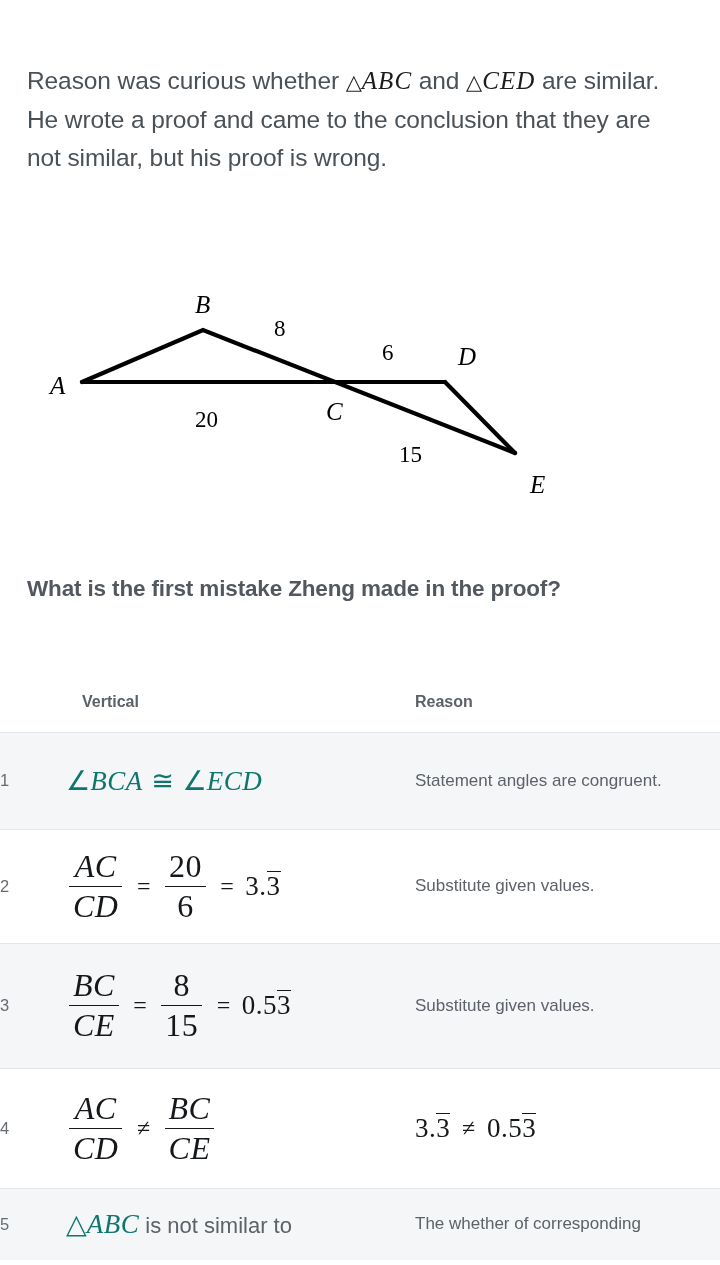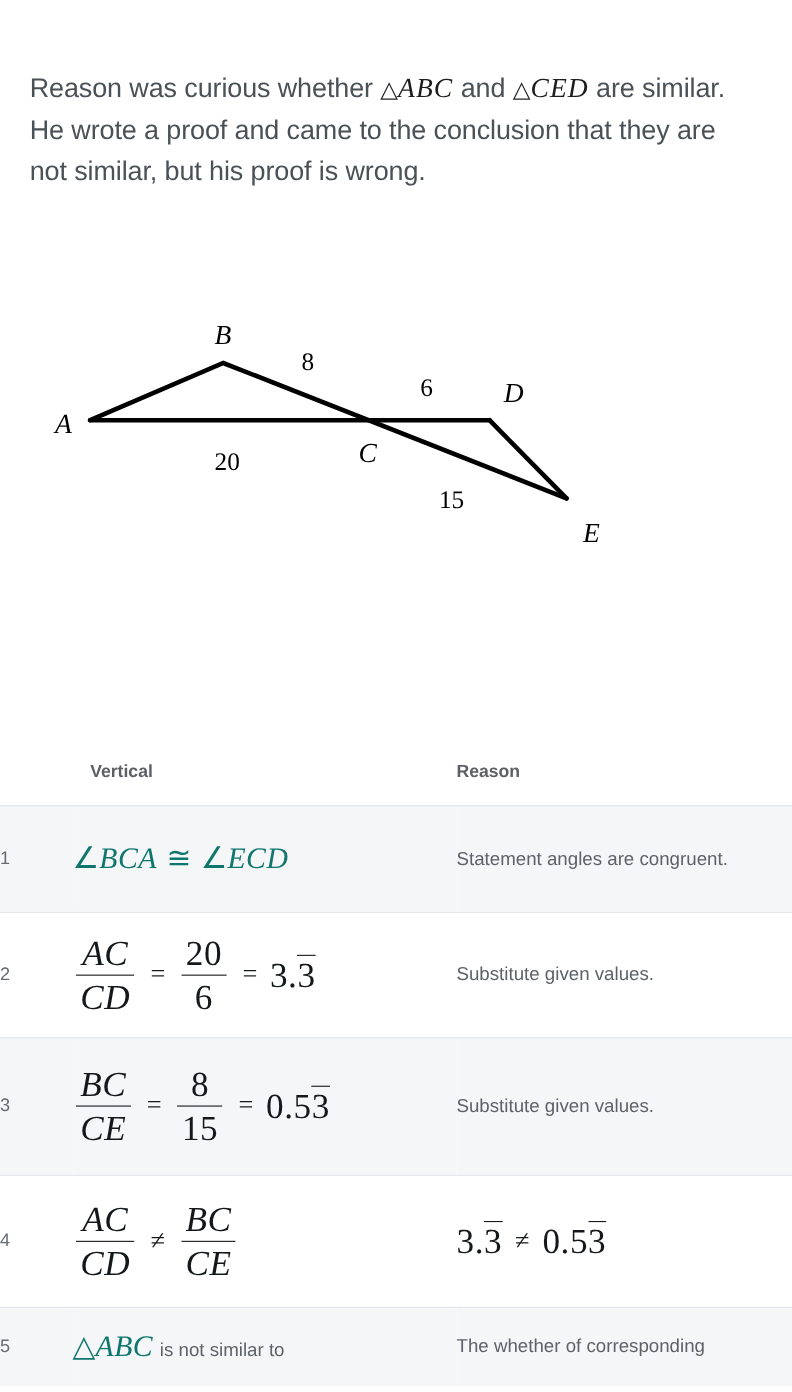--- a/index.html
+++ b/index.html
@@ -174,35 +174,35 @@
     font-style: normal;
     font-size: 24px;
     color: #15181a;
     margin: 0 7px;
   }
   .val {
     display: inline-block;
     vertical-align: middle;
     font-family: "Liberation Serif", serif;
     font-style: normal;
-    font-size: 32px;
+    font-size: 27px;
     color: #15181a;
     letter-spacing: 0.5px;
   }
   .rep {
     display: inline-block;
     border-top: 1.7px solid #15181a;
     padding-top: 1px;
     margin-top: -2px;
     line-height: 1;
   }
   .row5-extra {
     font-family: "Liberation Sans", sans-serif;
     font-style: normal;
-    font-size: 17px;
+    font-size: 22px;
     color: #5d6268;
     letter-spacing: 0;
     margin-left: 6px;
   }
 </style>
 </head>
 <body>
 
 <div class="page">
 
@@ -225,20 +225,21 @@
       <text class="dlabel" x="458" y="95">D</text>
       <text class="dlabel" x="530" y="223">E</text>
 
       <text class="dnum" x="195" y="157">20</text>
       <text class="dnum" x="274" y="66">8</text>
       <text class="dnum" x="382" y="90">6</text>
       <text class="dnum" x="399" y="192">15</text>
     </svg>
   </div>
 
+  <div class="question">What is the first mistake Zheng made in the proof?</div>
 
   <table class="proof-table">
     <colgroup>
       <col class="c-num">
         <col class="c-state">
         <col class="c-reason">
     </colgroup>
     <thead>
       <tr>
         <th class="th-num"></th>

